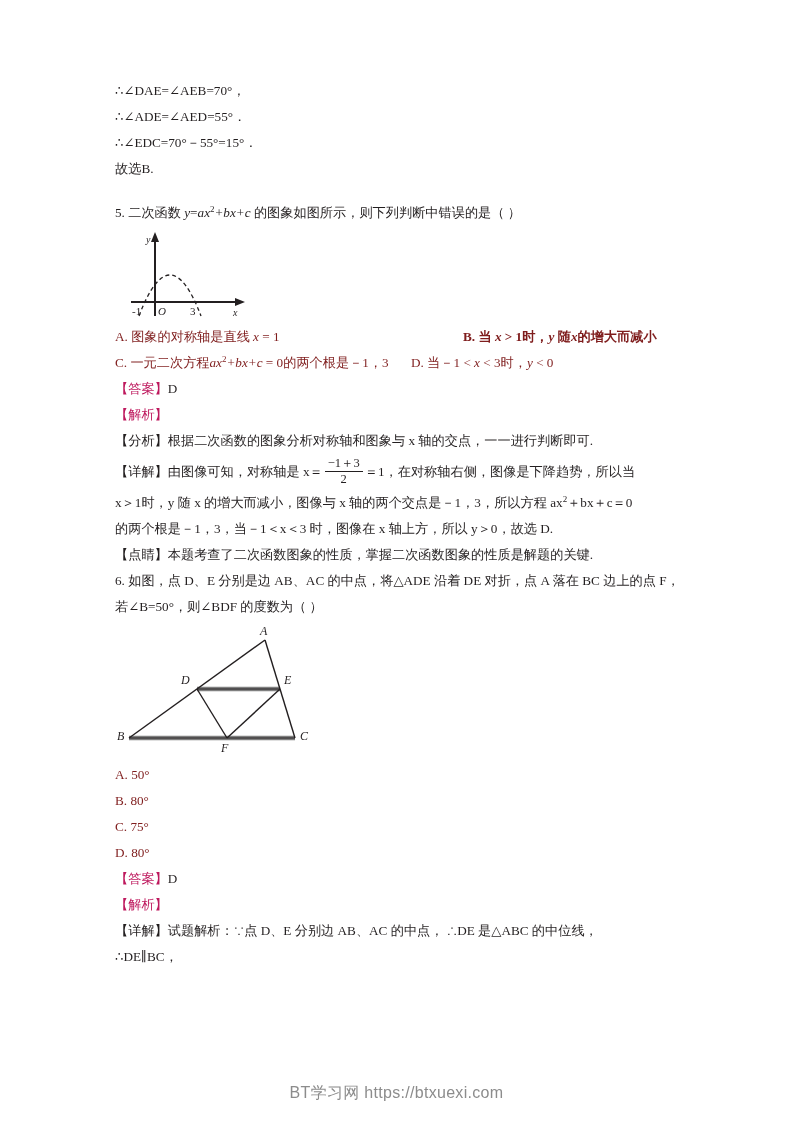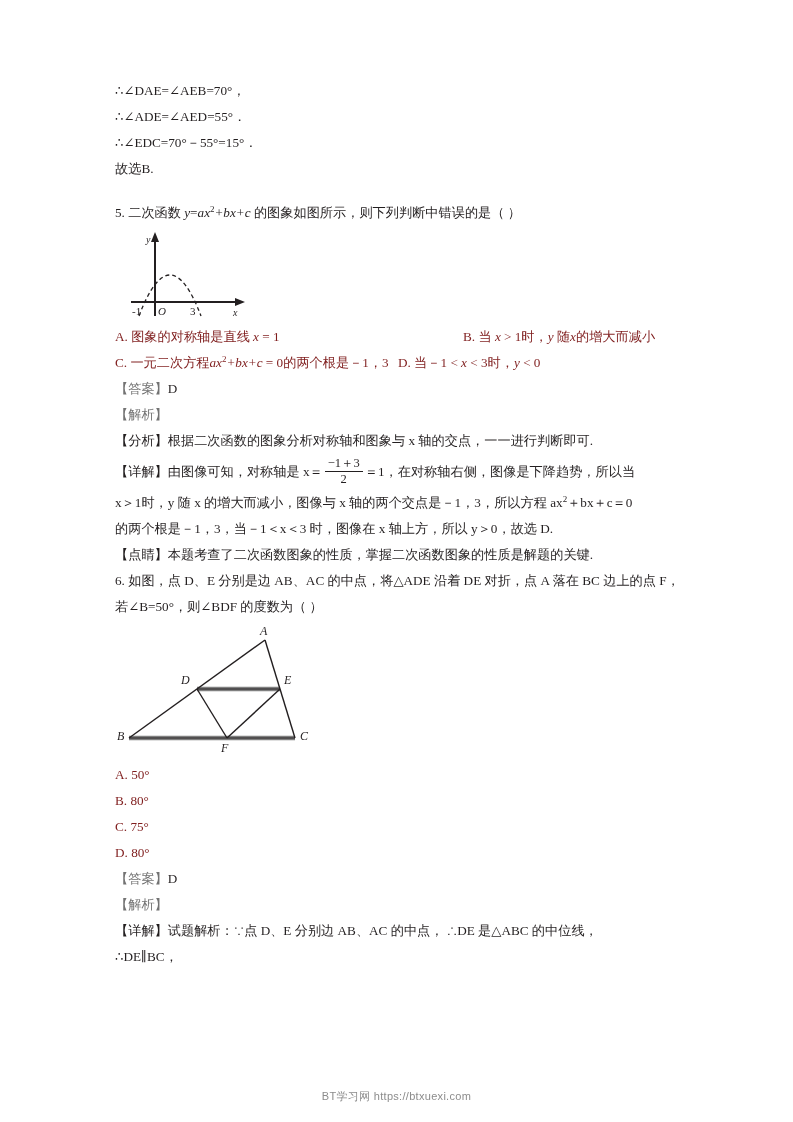--- a/index.html
+++ b/index.html
@@ -38,35 +38,35 @@
   .mn {
     font-family: "Liberation Serif", "DejaVu Serif", serif;
     font-style: normal;
   }
   sup.exp {
     font-size: 0.68em;
     vertical-align: super;
     line-height: 0;
   }
   .tag-blue {
-    color: #737373;
+    color: #be185d;
   }
   .qnum {
     display: inline-block;
   }
   .opt-row {
     font-size: 13.2px;
     line-height: 26px;
     color: #7f1d1d;
   }
   .two-col {
     display: flex;
   }
   .two-col .c1 { width: 348px; flex: 0 0 348px; }
-  .two-col .c2 { flex: 1; }
+  .two-col .c2 { flex: 1; font-weight: bold; }
 
   
   .frac {
     display: inline-block;
     vertical-align: middle;
     text-align: center;
     font-size: 12.5px;
     line-height: 1.05;
     margin: 0 2px;
     position: relative;
@@ -90,21 +90,21 @@
     margin: 6px 0 4px 2px;
   }
 
   .footer {
     position: absolute;
     left: 0;
     right: 0;
     bottom: 18px;
     text-align: center;
     font-family: "Liberation Sans", sans-serif;
-    font-size: 11px;
+    font-size: 16px;
     color: #8c8c8c;
     letter-spacing: 0.3px;
   }
 </style>
 </head>
 <body>
 
 <div class="page">
 
   <div class="line">
@@ -155,21 +155,21 @@
       <span>B.</span>
       <span>当 </span><span class="mi">x</span><span class="mn"> &gt; 1</span><span>时，</span><span class="mi">y</span><span>&nbsp;随</span><span class="mi">x</span><span>的增大而减小</span>
     </div>
   </div>
 
   <div class="opt-row">
     <span>
       <span>C.</span>
       <span>一元二次方程</span><span class="mi">ax</span><sup class="exp mn">2</sup><span class="mi">+bx+c</span><span class="mn"> = 0</span><span>的两个根是－1，3</span>
     </span>
-    <span style="margin-left:6px;">
+    <span style="margin-left:19px;">
       <span>D.</span>
       <span>当</span><span class="mn">－1 &lt; </span><span class="mi">x</span><span class="mn"> &lt; 3</span><span>时，</span><span class="mi">y</span><span class="mn"> &lt; 0</span>
     </span>
   </div>
 
   <div class="line">
     <span class="tag-blue">【答案】</span><span>D</span>
   </div>
   <div class="line">
     <span class="tag-blue">【解析】</span>

